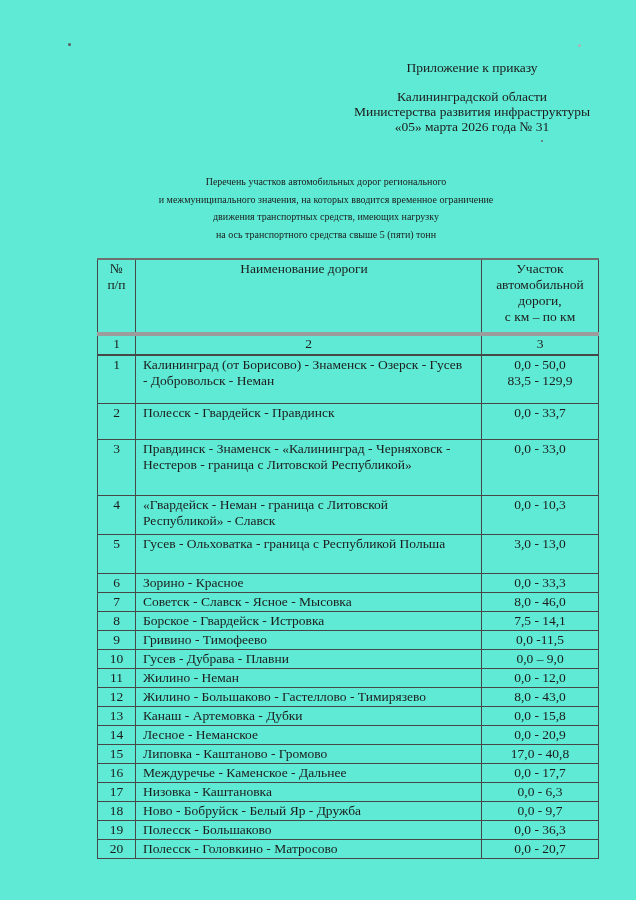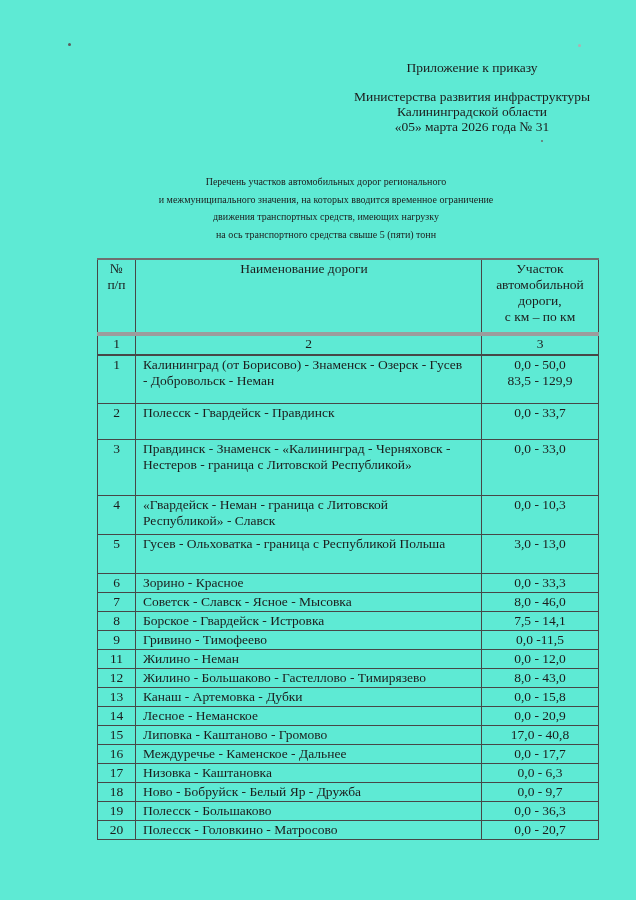--- a/index.html
+++ b/index.html
@@ -77,22 +77,22 @@
 <body>
 
 <div class="page">
 
   <span class="speck s1"></span>
   <span class="speck s2"></span>
   <span class="speck s3"></span>
 
   <div class="doc-header">
     <div class="appendix">Приложение к приказу</div>
+    <div>Калининградской области</div>
     <div>Министерства развития инфраструктуры</div>
-    <div>Калининградской области</div>
     <div>«05» марта 2026 года № 31</div>
   </div>
 
   <div class="doc-title">Перечень участков автомобильных дорог регионального
 и межмуниципального значения, на которых вводится временное ограничение
 движения транспортных средств, имеющих нагрузку
 на ось транспортного средства свыше 5 (пяти) тонн</div>
 
   <table class="road-table">
     <colgroup>
@@ -157,20 +157,25 @@
       <td class="c-num">8</td>
       <td class="c-name">Борское - Гвардейск - Истровка</td>
       <td class="c-sec">7,5 - 14,1</td>
     </tr>
         <tr>
       <td class="c-num">9</td>
       <td class="c-name">Гривино - Тимофеево</td>
       <td class="c-sec">0,0 -11,5</td>
     </tr>
         <tr>
+      <td class="c-num">10</td>
+      <td class="c-name">Гусев - Дубрава - Плавни</td>
+      <td class="c-sec">0,0 – 9,0</td>
+    </tr>
+        <tr>
       <td class="c-num">11</td>
       <td class="c-name">Жилино - Неман</td>
       <td class="c-sec">0,0 - 12,0</td>
     </tr>
         <tr>
       <td class="c-num">12</td>
       <td class="c-name">Жилино - Большаково - Гастеллово - Тимирязево</td>
       <td class="c-sec">8,0 - 43,0</td>
     </tr>
         <tr>

